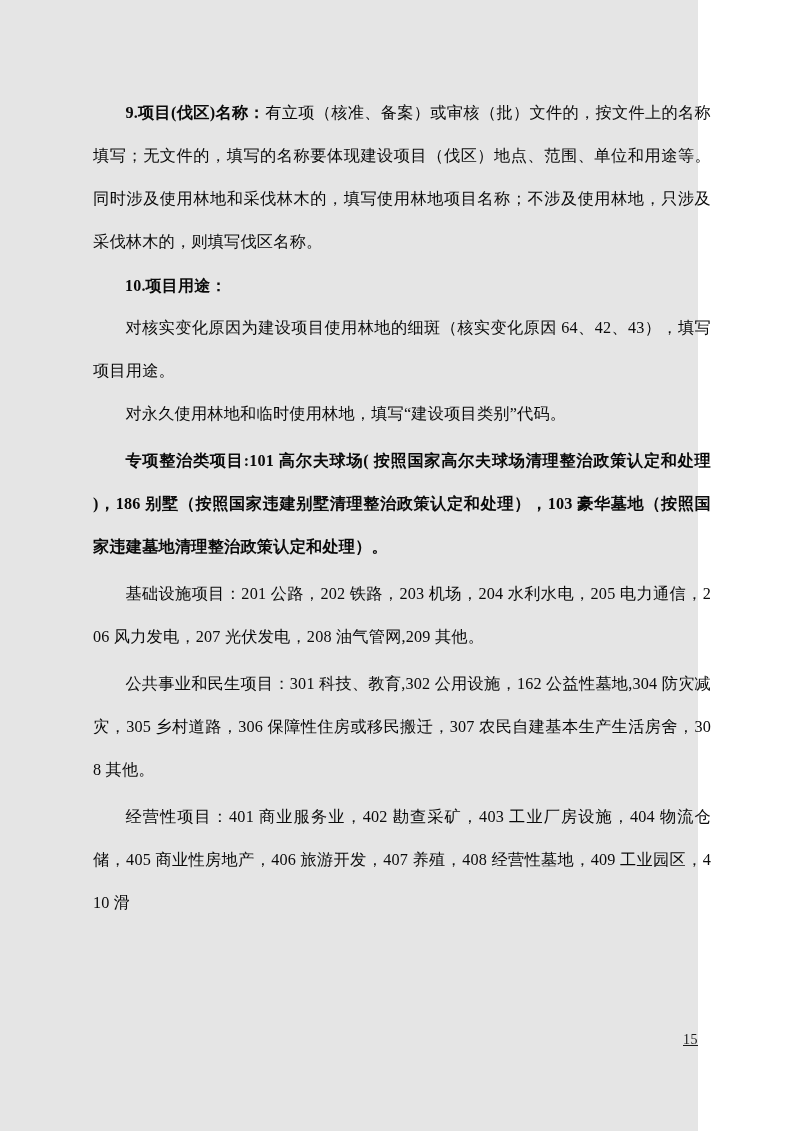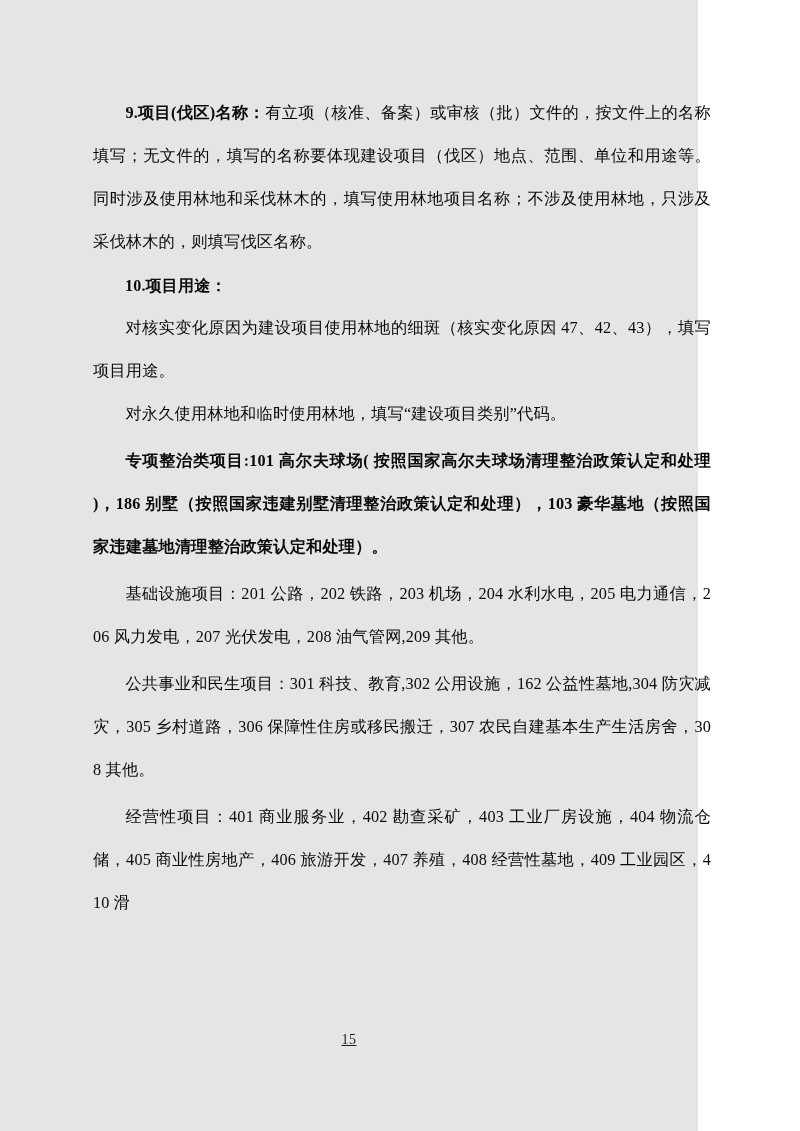--- a/index.html
+++ b/index.html
@@ -60,40 +60,40 @@
     text-indent: 2em;
     margin: 0;
     letter-spacing: 0.2px;
   }
 
   .page-number {
     position: absolute;
     left: 0;
     right: 0;
     top: 1032px;
-    text-align: center;
+    text-align: right;
     font-family: "Liberation Serif", "DejaVu Serif", serif;
     font-size: 14px;
     color: #1a1a1a;
     letter-spacing: 0.5px;
     text-decoration: underline;
   }
 </style>
 </head>
 <body>
 
 <div class="page">
   <div class="content">
 
     <p class="para indent"><span class="lead">9.项目(伐区)名称：</span><span>有立项（核准、备案）或审核（批）文件的，按文件上的名称填写；无文件的，填写的名称要体现建设项目（伐区）地点、范围、单位和用途等。同时涉及使用林地和采伐林木的，填写使用林地项目名称；不涉及使用林地，只涉及采伐林木的，则填写伐区名称。</span></p>
 
 
     <p class="heading gap-md">10.项目用途：</p>
 
-    <p class="para indent">对核实变化原因为建设项目使用林地的细斑（核实变化原因 47、42、43），填写项目用途。</p>
+    <p class="para indent">对核实变化原因为建设项目使用林地的细斑（核实变化原因 64、42、43），填写项目用途。</p>
 
     <p class="para indent">对永久使用林地和临时使用林地，填写“建设项目类别”代码。</p>
 
 
 
     <p class="para indent bold-run gap-sm">专项整治类项目:101 高尔夫球场( 按照国家高尔夫球场清理整治政策认定和处理 )，186 别墅（按照国家违建别墅清理整治政策认定和处理），103 豪华墓地（按照国家违建墓地清理整治政策认定和处理）。</p>
 
     <p class="para indent gap-sm">基础设施项目：201 公路，202 铁路，203 机场，204 水利水电，205 电力通信，206 风力发电，207 光伏发电，208 油气管网,209 其他。</p>
 
     <p class="para indent gap-sm">公共事业和民生项目：301 科技、教育,302 公用设施，162 公益性墓地,304 防灾减灾，305 乡村道路，306 保障性住房或移民搬迁，307 农民自建基本生产生活房舍，308 其他。</p>

